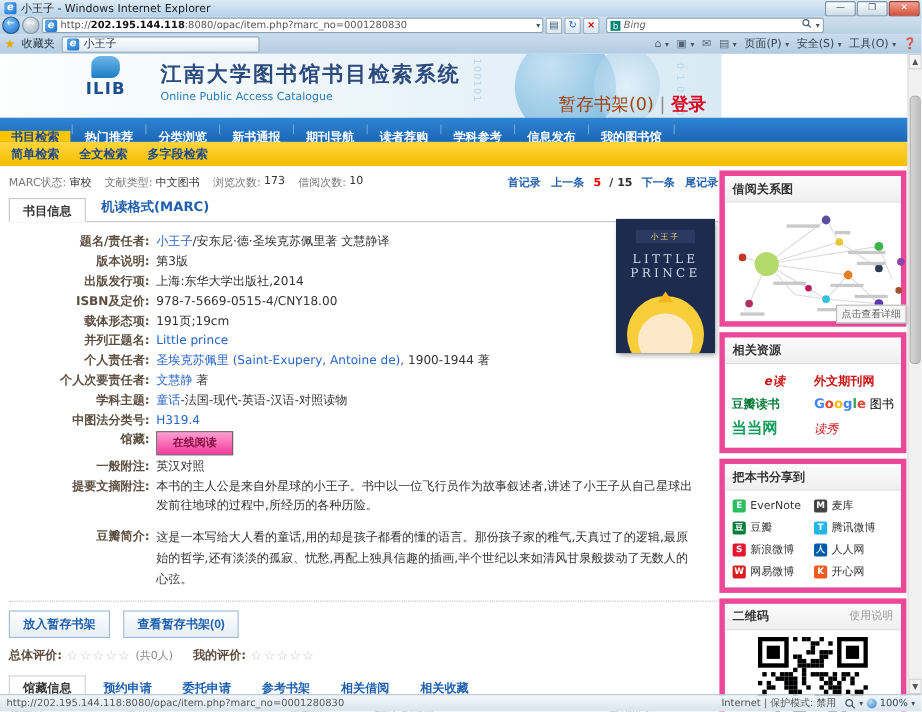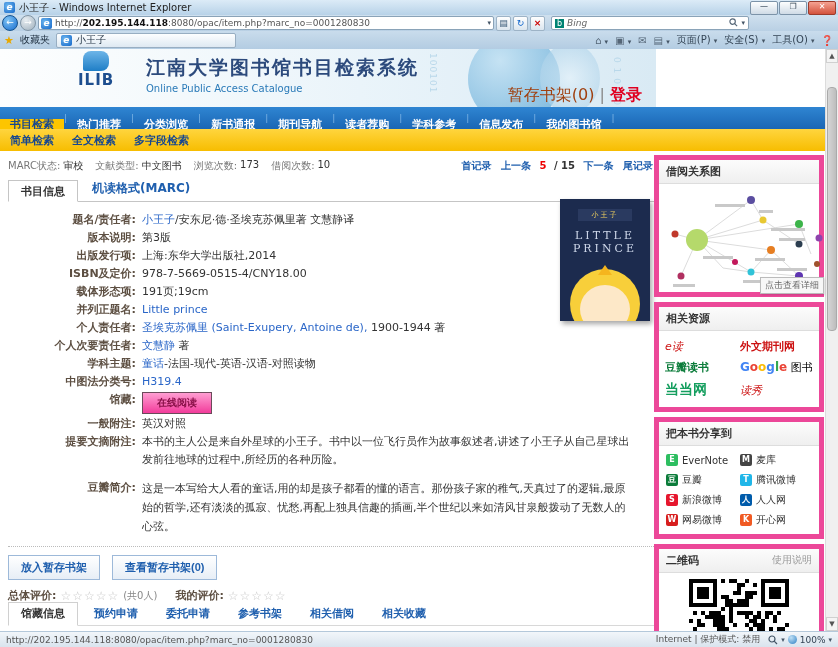--- a/index.html
+++ b/index.html
@@ -79,21 +79,21 @@
   .c-face{position:absolute;left:50%;bottom:-18px;transform:translateX(-50%);width:70px;height:70px;border-radius:50%;background:#f8cf3a;}
   .c-face::before{content:"";position:absolute;left:50%;top:16px;transform:translateX(-50%);width:50px;height:48px;border-radius:50%;background:#fde8c8;}
   .c-crown{position:absolute;left:50%;bottom:46px;transform:translateX(-50%);width:0;height:0;border-left:7px solid transparent;border-right:7px solid transparent;border-bottom:10px solid #f5b51e;}
   .dotline{border-top:1px dotted #bbb;margin-top:10px;}
   .actions{margin-top:8px;display:flex;gap:12px;}
   .act-btn{background:linear-gradient(#ffffff,#e7eef6);border:1px solid #9db9d9;color:#1f5fae;font-size:11px;font-weight:bold;padding:4px 12px;}
   .rating{margin-top:8px;font-size:11px;color:#5d4f42;font-weight:bold;display:flex;align-items:center;gap:4px;}
   .stars{color:#c9c9c9;font-size:12px;letter-spacing:1px;font-weight:normal;}
   .rating .cnt{color:#888;font-weight:normal;font-size:10px;}
   
-  .holdtabs{border-bottom:1px solid #d8d8d8;height:22px;display:flex;align-items:flex-end;gap:4px;}
+  .holdtabs{margin-top:12px;border-bottom:1px solid #d8d8d8;height:22px;display:flex;align-items:flex-end;gap:4px;}
   .htab{font-size:11px;font-weight:bold;color:#1f5fae;padding:3px 12px 4px;}
   .htab.active{background:#fff;border:1px solid #d0d0d0;border-bottom:1px solid #fff;color:#333;margin-bottom:-1px;}
   table.holds{width:648px;border-collapse:collapse;table-layout:fixed;margin-top:2px;}
   table.holds th{font-size:10px;color:#777;font-weight:normal;text-align:left;padding:3px 2px;border-bottom:1px solid #e4e4e4;white-space:nowrap;overflow:hidden;}
   .tablewrap{position:relative;}
   
   .sidebar{position:absolute;left:654px;top:4px;width:170px;}
   .sbox{border:5px solid #ec4899;background:#fff;margin-bottom:5px;}
   .sbox-h{background:linear-gradient(#fcfcfc,#efefef);border-bottom:1px solid #ddd;font-size:11px;font-weight:bold;color:#333;padding:4px 7px;display:flex;}
   .sbox-h .hlink{margin-left:auto;font-weight:normal;color:#999;font-size:10px;}
@@ -421,21 +421,21 @@
             </svg>
           </div>
         </div>
         <div class="tooltip">点击查看详细</div>
 
         <div class="sbox">
           <div class="sbox-h">
               <span>相关资源</span>
             </div>
           <div class="res-grid" id="resGrid">
-              <div class="res-item"><span style="color: rgb(204, 17, 17); font-weight: normal; font-style: italic;">e读</span></div>
+              <div class="res-item"><span style="color: rgb(204, 17, 17); font-weight: bold; font-style: italic; margin-left: 30px;">e读</span></div>
               <div class="res-item"><span style="color: rgb(204, 17, 17); font-weight: bold;">外文期刊网</span></div>
               <div class="res-item"><span style="color: rgb(11, 124, 58); font-weight: bold;">豆瓣读书</span></div>
               <div class="res-item"><span style="color: rgb(66, 133, 244); font-weight: bold; font-size: 12px;">G</span><span style="color: rgb(234, 67, 53); font-weight: bold; font-size: 12px;">o</span><span style="color: rgb(251, 188, 5); font-weight: bold; font-size: 12px;">o</span><span style="color: rgb(66, 133, 244); font-weight: bold; font-size: 12px;">g</span><span style="color: rgb(52, 168, 83); font-weight: bold; font-size: 12px;">l</span><span style="color: rgb(234, 67, 53); font-weight: bold; font-size: 12px;">e</span><span> 图书</span></div>
               <div class="res-item"><span style="color: rgb(20, 158, 94); font-weight: bold; font-size: 14px;">当当网</span></div>
               <div class="res-item"><span style="color: rgb(204, 17, 17); font-style: italic;">读秀</span></div>
             </div>
         </div>
 
         <div class="sbox">
           <div class="sbox-h">

